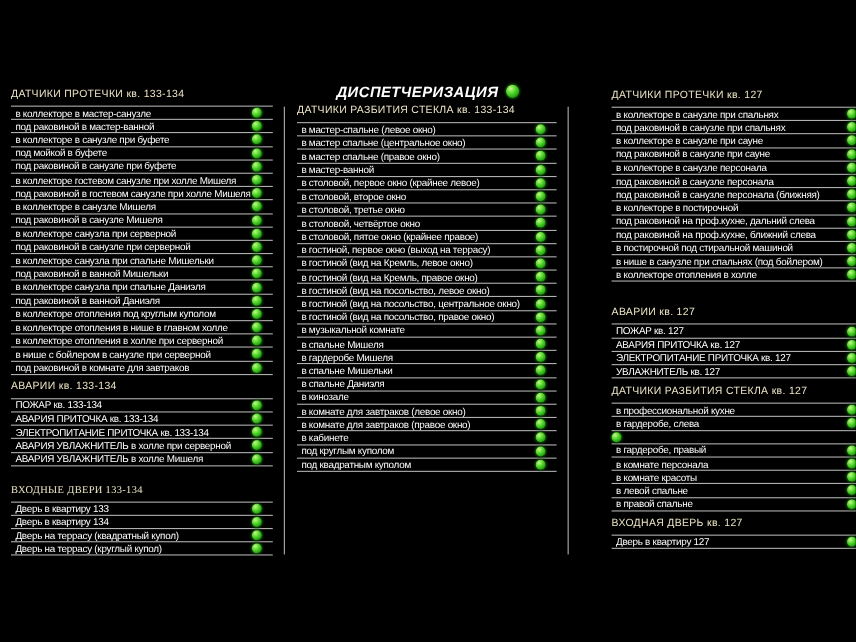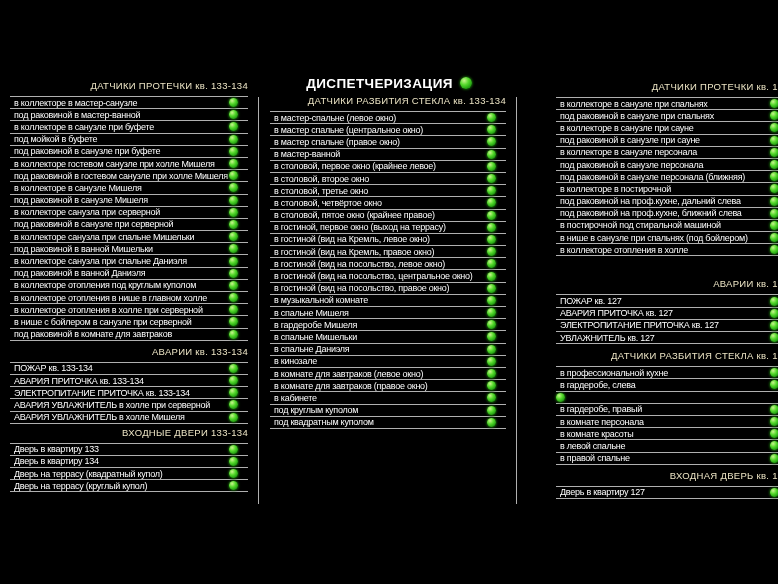--- a/index.html
+++ b/index.html
@@ -2,32 +2,32 @@
 <html><head>
 <meta charset="utf-8">
 <style>
   html,body{margin:0;padding:0;background:#000;}
   body{width:778px;height:584px;position:relative;overflow:hidden;
        font-family:"Liberation Sans",sans-serif;-webkit-font-smoothing:antialiased;}
   .screen{position:absolute;inset:0;background:#000;}
 
   .title-bar{position:absolute;top:74px;left:0;width:778px;height:18px;
              display:flex;justify-content:center;align-items:center;gap:7px;}
-  .title-text{color:#ffffff;font-weight:bold;font-size:13.5px;letter-spacing:0.4px;white-space:nowrap;}
+  .title-text{color:#ffffff;font-weight:bold;font-size:13.5px;letter-spacing:0.4px;white-space:nowrap;font-style:italic;}
   .dot{display:inline-block;width:9px;height:9px;border-radius:50%;flex:0 0 auto;
        background:radial-gradient(circle at 35% 30%, #c8f58e 0%, #55d92c 38%, #27a614 68%, #0e5c06 100%);
        box-shadow:0 0 2px 1px rgba(20,90,8,.9);}
   .title-dot{width:12px;height:12px;}
 
   .col{position:absolute;top:0;}
   .col-0{left:10px;width:238px;}
   .col-1{left:270px;width:236px;}
   .col-2{left:556px;width:233px;}
 
-  .section-header{height:14px;line-height:14px;text-align:right;margin-bottom:3px;
+  .section-header{height:14px;line-height:14px;text-align:left;margin-bottom:3px;
                   color:#ece4c4;font-size:9.5px;letter-spacing:0.3px;white-space:nowrap;}
   .table{border-top:1px solid #b0b0b0;}
   .row{box-sizing:border-box;height:12.2px;border-bottom:1px solid #b0b0b0;
        display:flex;align-items:center;}
   .row-label{flex:1 1 auto;padding-left:4px;color:#ffffff;font-size:9px;
              letter-spacing:-0.25px;white-space:nowrap;overflow:hidden;}
   .row .dot{margin-right:10px;}
 
   .vsep{position:absolute;top:97px;width:1px;height:407px;background:#b0b0b0;}
   .vsep-1{left:258px;}
@@ -142,21 +142,21 @@
         </div>
         <div class="row">
           <span class="row-label">АВАРИЯ УВЛАЖНИТЕЛЬ в холле при серверной</span>
           <span class="dot"></span>
         </div>
         <div class="row">
           <span class="row-label">АВАРИЯ УВЛАЖНИТЕЛЬ в холле Мишеля</span>
           <span class="dot"></span>
         </div>
       </div>
-      <div class="section-header" style="margin-top: 2px;">ВХОДНЫЕ ДВЕРИ 133-134</div>
+      <div class="section-header" style="margin-top: 15px; font-family: Liberation Serif, serif;">ВХОДНЫЕ ДВЕРИ 133-134</div>
       <div class="table">
         <div class="row">
           <span class="row-label">Дверь в квартиру 133</span>
           <span class="dot"></span>
         </div>
         <div class="row">
           <span class="row-label">Дверь в квартиру 134</span>
           <span class="dot"></span>
         </div>
         <div class="row">

